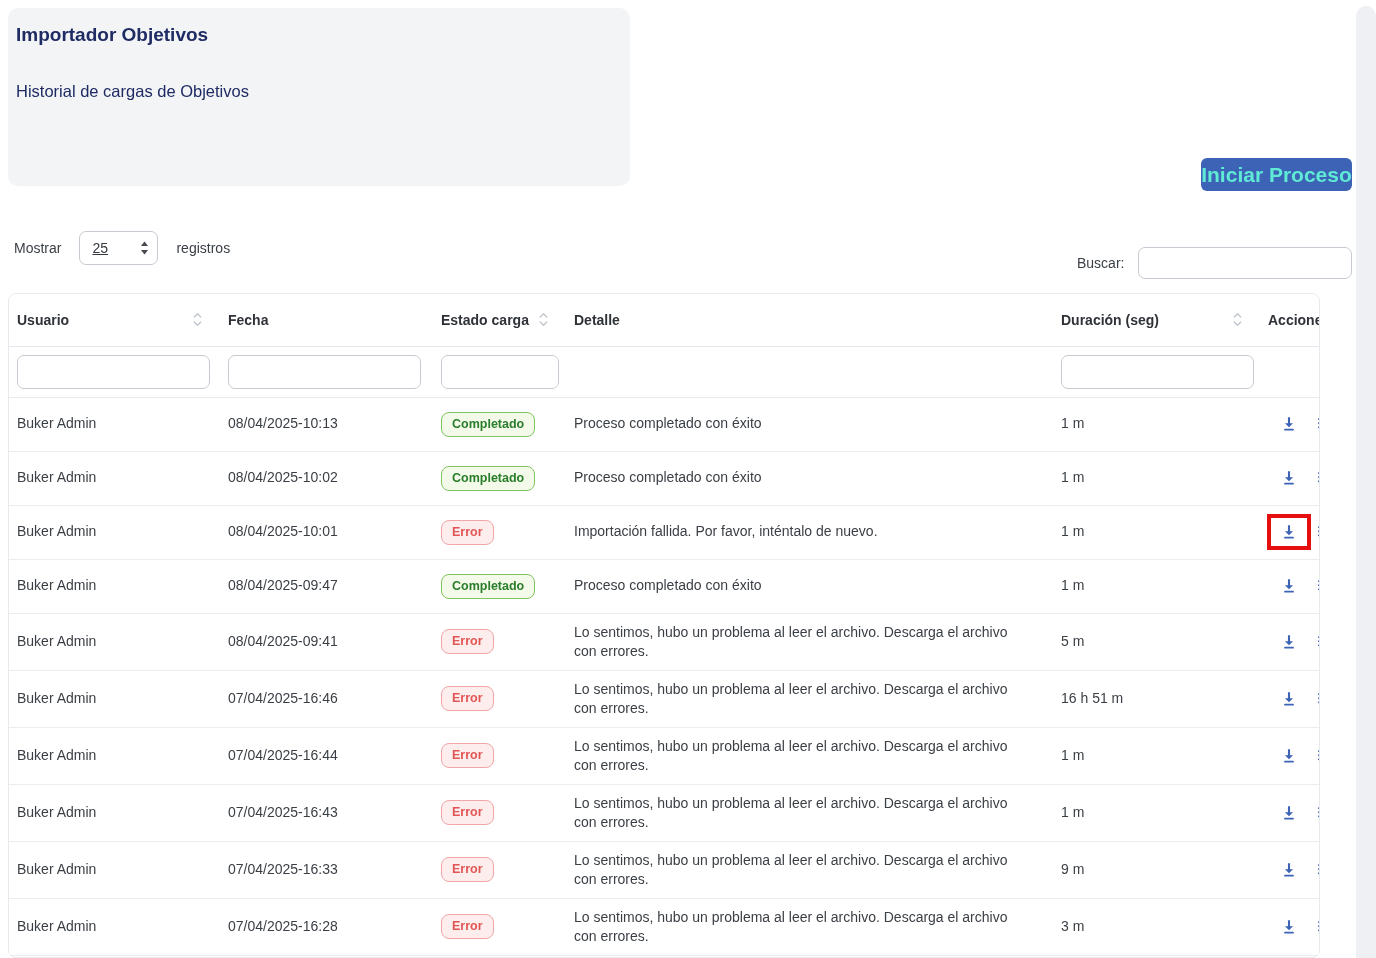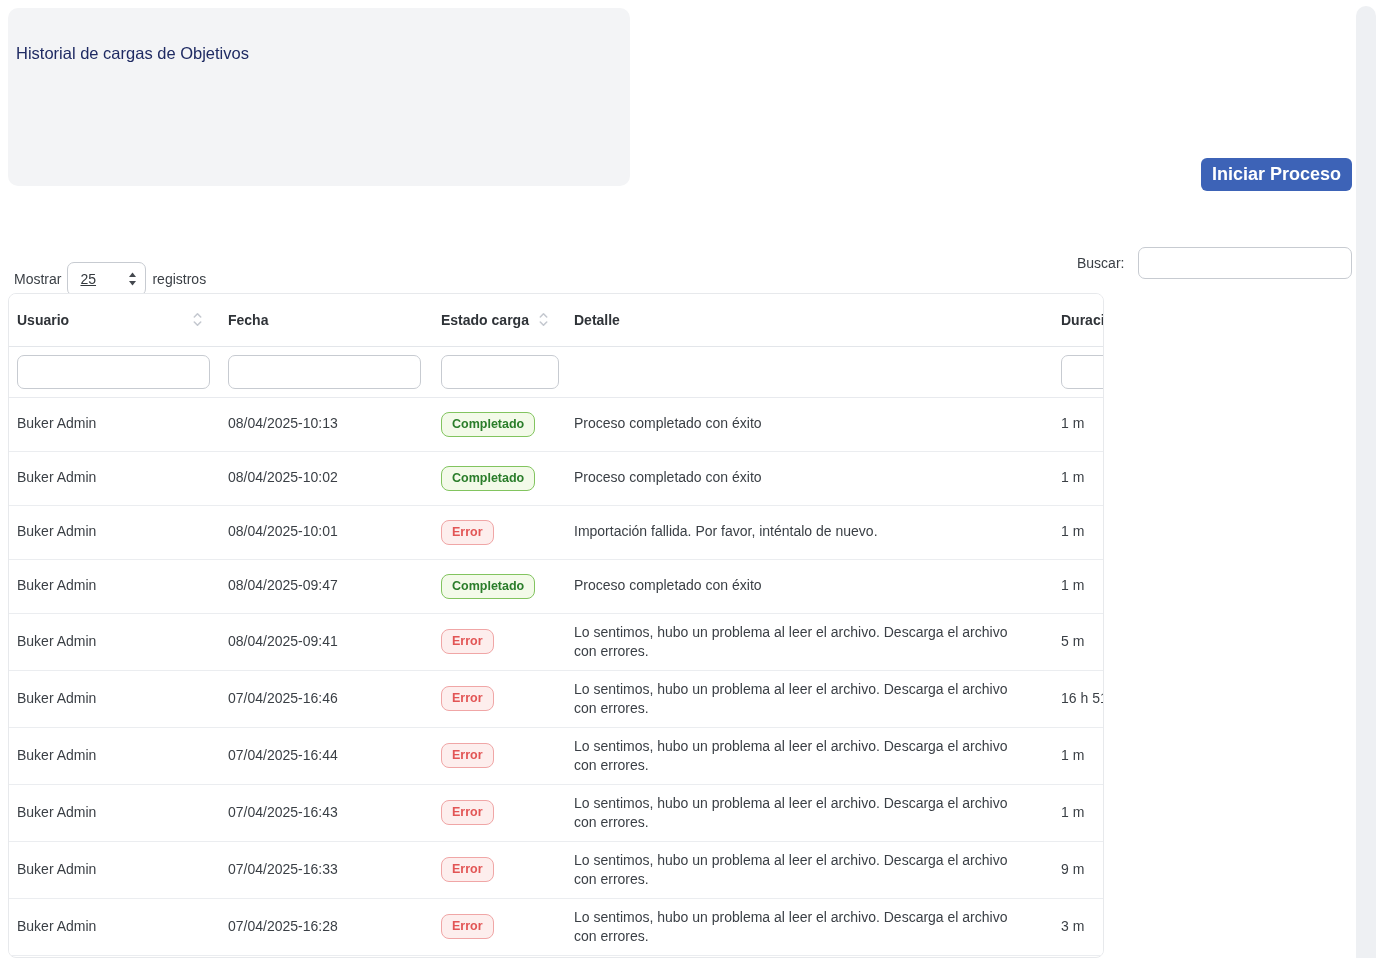--- a/index.html
+++ b/index.html
@@ -20,28 +20,28 @@
     border-radius: 10px;
   }
   .panel h1 { margin: 16px 0 0 8px; font-size: 19px; font-weight: 700; color: var(--navy, #1f2b63); }
   .panel h2 { margin: 36px 0 0 8px; font-size: 16.5px; font-weight: 400; color: var(--navy, #1f2b63); }
   .panel .desc { margin: 14px 0 0 8px; font-size: 14px; color: #575c63; }
 
   .btn-primary {
     position: absolute; left: 1201px; top: 158px;
     width: 151px; height: 33px;
     background: var(--accent, #3d63b7);
-    color: #ffffff; font-family: inherit; font-size: 18px; font-weight: 700;
+    color: #5eead4; font-family: inherit; font-size: 21px; font-weight: 700;
     border: none; border-radius: 6px; cursor: pointer;
   }
 
   
   .show-group {
-    position: absolute; left: 14px; top: 262px;
-    display: flex; align-items: center; gap: 6px;
+    position: absolute; left: 14px; top: 231px;
+    display: flex; align-items: center; gap: 18px;
     font-size: 14px; color: #3a3f45;
   }
   .select-wrap { position: relative; display: inline-block; }
   select.page-size {
     width: 79px; height: 34px;
     border: 1px solid #c7cbd1; border-radius: 7px;
     background: #fff; font-family: inherit; font-size: 14px; color: #33383d;
     padding: 0 24px 0 12px;
     appearance: none; -webkit-appearance: none; -moz-appearance: none;
     cursor: pointer;
@@ -56,21 +56,21 @@
   }
   .search-input {
     width: 214px; height: 32px;
     border: 1px solid #c7cbd1; border-radius: 7px;
     font-family: inherit; font-size: 14px; padding: 0 10px; background: #fff;
   }
 
   
   .table-wrap {
     position: absolute; left: 8px; top: 293px;
-    width: 1096px; height: 665px;
+    width: 1312px; height: 665px;
     border: 1px solid #e7e9ec; border-radius: 8px;
     overflow: hidden; background: #fff;
   }
   table { width: 100%; border-collapse: collapse; table-layout: fixed; }
   thead th {
     height: 52px; text-align: left; vertical-align: middle;
     font-size: 14px; font-weight: 700; color: #2f3338;
     padding: 0 8px; border-bottom: 1px solid #e3e6ea; background: #fff;
   }
   .th-wrap { display: flex; align-items: center; justify-content: space-between; padding-right: 10px; }
@@ -106,20 +106,21 @@
   .scrollbar {
     position: absolute; left: 1356px; top: 6px;
     width: 20px; height: 952px;
     background: #eef0f3; border-radius: 10px 10px 0 0;
   }
 </style>
 </head>
 <body>
 
 <div class="panel">
+  <h1>Importador Objetivos</h1>
   <h2>Historial de cargas de Objetivos</h2>
 </div>
 
 <button class="btn-primary">Iniciar Proceso</button>
 
 <div class="show-group">
   <span>Mostrar</span>
   <span class="select-wrap">
     <select class="page-size">
       <option>25</option>

